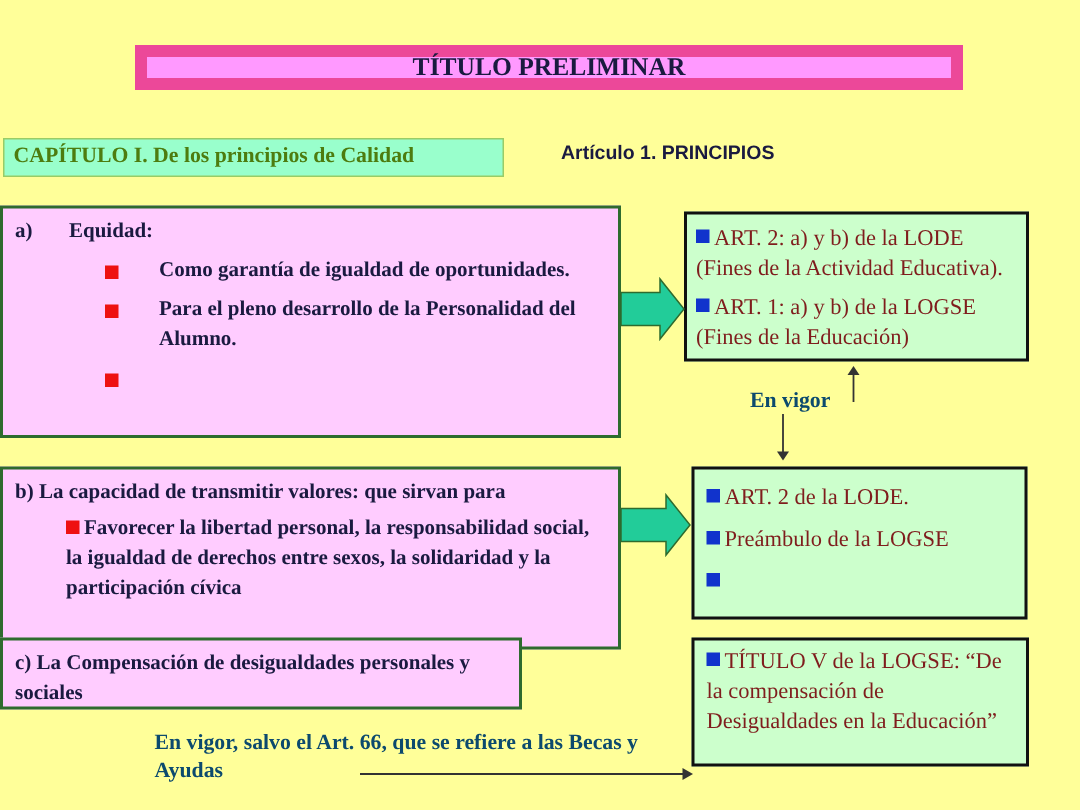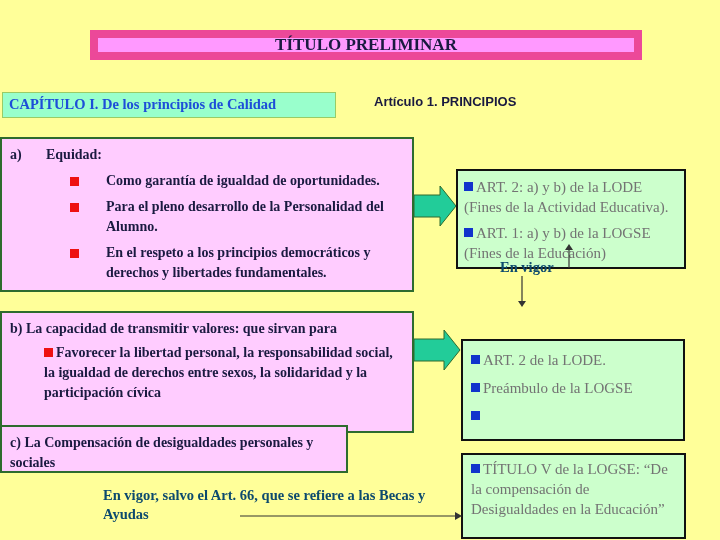--- a/index.html
+++ b/index.html
@@ -12,33 +12,33 @@
   .abs { position:absolute; box-sizing:border-box; }
   .title-box {
     left:90px; top:30px; width:552px; height:30px;
     background:#ff99ff; border:8px solid #ec4899;
     display:flex; align-items:center; justify-content:center;
     font-weight:bold; font-size:17px; color:#1a1a40;
   }
   .chapter-box {
     left:2px; top:92px; width:334px; height:26px;
     background:#99ffcc; border:1px solid #99cc66;
-    font-weight:bold; font-size:14.5px; padding:3px 6px; color:#1d4ed8;
+    font-weight:bold; font-size:14.5px; padding:3px 6px; color:#4d7c0f;
   }
   .article-heading {
     left:374px; top:94px; font-family:"Liberation Sans", sans-serif;
     font-weight:bold; font-size:13px; color:#1a1a40;
   }
   .pink {
     background:#ffccff; border:2px solid #2e6b2e;
     font-weight:bold; font-size:14px; line-height:20px; color:#1a1a40;
   }
   .green {
     background:#ccffcc; border:2px solid #111;
-    font-size:15px; line-height:20px; color:#737373;margin-top:28px;
+    font-size:15px; line-height:20px; color:#7f1d1d;
   }
   .box-a { left:0px; top:137px; width:414px; height:155px; padding:6px 8px; }
   .box-b { left:0px; top:311px; width:414px; height:122px; padding:6px 8px; }
   .box-c { left:0px; top:425px; width:348px; height:48px; padding:6px 8px; }
   .box-r1 { left:456px; top:141px; width:230px; height:100px; padding:6px 6px; }
   .box-r2 { left:461px; top:311px; width:224px; height:102px; padding:4px 8px; }
   .box-r3 { left:461px; top:425px; width:225px; height:86px; padding:4px 8px; }
   .row { display:flex; }
   .label-a { width:36px; }
   .bullet-item { display:flex; margin-left:36px; margin-top:6px;padding-left:24px; }
@@ -79,21 +79,20 @@
   <div class="bullet-item">
     <span class="bullet-slot">
         <span class="sq-red"></span>
       </span>
     <span>Para el pleno desarrollo de la Personalidad del Alumno.</span>
   </div>
   <div class="bullet-item">
     <span class="bullet-slot">
         <span class="sq-red"></span>
       </span>
-    <span>En el respeto a los principios democráticos y derechos y libertades fundamentales.</span>
   </div>
 </div>
 
 <div class="abs pink box-b">
   <div>b) La capacidad de transmitir valores: que sirvan para</div>
   <div style="margin-left:34px; margin-top:4px;">
     <span class="sq-red" style="margin-right:3px;"></span><span>Favorecer la libertad personal, la responsabilidad social, la igualdad de derechos entre sexos, la solidaridad y la participación cívica</span>
   </div>
 </div>
 

